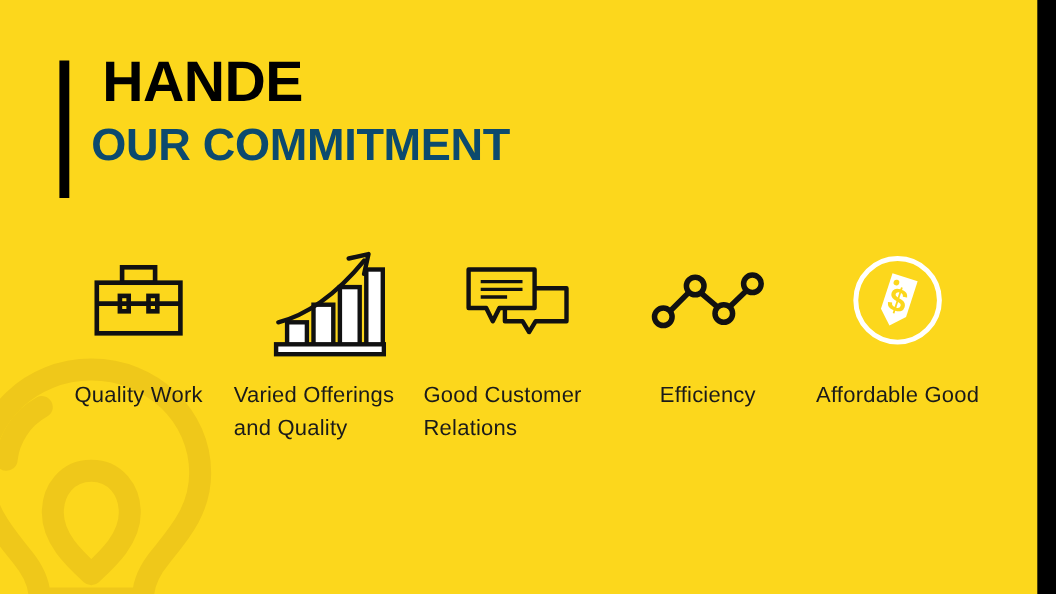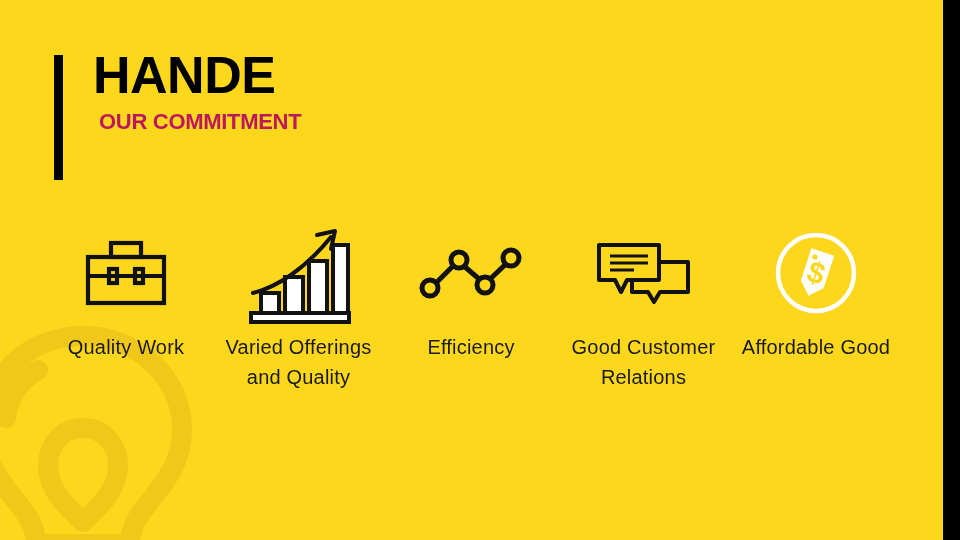--- a/index.html
+++ b/index.html
@@ -58,26 +58,26 @@
     top: 0px;
     font-size: 52px;
     font-weight: bold;
     letter-spacing: -0.5px;
     color: #000000;
     line-height: 1;
     white-space: nowrap;
   }
   #subtitle {
     position: absolute;
-    left: 45px;
+    left: 29px;
     top: 62px;
-    font-size: 22px;
+    font-size: 41px;
     font-weight: bold;
     letter-spacing: -0.3px;
-    color: #be185d;
+    color: #0c4a6e;
     line-height: 1;
     white-space: nowrap;
   }
   
   #items {
     position: absolute;
     left: 40px;
     top: 218px;
     width: 862px;
     height: 215px;
@@ -92,24 +92,23 @@
     flex-direction: column;
     align-items: center;
   }
   .item-icon {
     height: 110px;
     display: flex;
     align-items: center;
     justify-content: center;
   }
   .item-label {
-    margin-top: 4px;
+    margin-top: 16px;
     font-size: 20px;
     color: #1a1a1a;
-    text-align: center;
     line-height: 1.5;
     font-weight: normal;
     letter-spacing: 0.2px;
   }
 </style>
 </head>
 <body>
 
 <div id="slide">
 
@@ -161,54 +160,54 @@
           </g>
           <path d="M6 72 C 30 66, 58 48, 84 16" fill="none" stroke="#111111" stroke-width="4" stroke-linecap="round"></path>
           <path d="M70 14 L 88 10 L 84 28" fill="none" stroke="#111111" stroke-width="4" stroke-linecap="round" stroke-linejoin="round"></path>
         </svg>
       </div>
       <div class="item-label">Varied Offerings and Quality</div>
     </div>
 
     <div class="item">
       <div class="item-icon">
-        <svg width="106" height="52" viewBox="0 0 106 52" xmlns="http://www.w3.org/2000/svg">
-          <g fill="none" stroke="#111111" stroke-width="5" stroke-linecap="round">
-            <line x1="14" y1="40" x2="40" y2="14"></line>
-            <line x1="40" y1="14" x2="67" y2="37"></line>
-            <line x1="67" y1="37" x2="92" y2="13"></line>
-          </g>
-          <g fill="#FCD71C" stroke="#111111" stroke-width="5">
-            <circle cx="12" cy="41" r="8"></circle>
-            <circle cx="41" cy="13" r="8"></circle>
-            <circle cx="67" cy="38" r="8"></circle>
-            <circle cx="93" cy="11" r="8"></circle>
-          </g>
-        </svg>
-      </div>
-      <div class="item-label">Efficiency</div>
-    </div>
-
-    <div class="item">
-      <div class="item-icon">
         <svg width="96" height="62" viewBox="0 0 96 62" xmlns="http://www.w3.org/2000/svg">
           <path d="M60 20 L 92 20 L 92 50 L 64 50 L 58 60 L 52 50 L 36 50 L 36 20 Z" fill="#FCD71C" stroke="#111111" stroke-width="4" stroke-linejoin="round"></path>
           <path d="M3 3 L 63 3 L 63 38 L 31 38 L 25 50 L 19 38 L 3 38 Z" fill="#FCD71C" stroke="#111111" stroke-width="4" stroke-linejoin="round"></path>
           <g stroke="#111111" stroke-width="3" stroke-linecap="butt">
             <line x1="14" y1="14" x2="52" y2="14"></line>
             <line x1="14" y1="21" x2="52" y2="21"></line>
             <line x1="14" y1="28" x2="38" y2="28"></line>
           </g>
         </svg>
       </div>
       <div class="item-label">Good Customer Relations</div>
     </div>
 
     <div class="item">
       <div class="item-icon">
+        <svg width="106" height="52" viewBox="0 0 106 52" xmlns="http://www.w3.org/2000/svg">
+          <g fill="none" stroke="#111111" stroke-width="5" stroke-linecap="round">
+            <line x1="14" y1="40" x2="40" y2="14"></line>
+            <line x1="40" y1="14" x2="67" y2="37"></line>
+            <line x1="67" y1="37" x2="92" y2="13"></line>
+          </g>
+          <g fill="#FCD71C" stroke="#111111" stroke-width="5">
+            <circle cx="12" cy="41" r="8"></circle>
+            <circle cx="41" cy="13" r="8"></circle>
+            <circle cx="67" cy="38" r="8"></circle>
+            <circle cx="93" cy="11" r="8"></circle>
+          </g>
+        </svg>
+      </div>
+      <div class="item-label">Efficiency</div>
+    </div>
+
+    <div class="item">
+      <div class="item-icon">
         <svg width="84" height="84" viewBox="0 0 84 84" xmlns="http://www.w3.org/2000/svg">
           <circle cx="42" cy="42" r="38" fill="none" stroke="#FFFFFF" stroke-width="4.5"></circle>
           <g transform="rotate(18 42 42)">
             <path d="M30 20 L 54 20 L 54 54 L 42 66 L 30 54 Z" fill="#FFFFFF" stroke="none"></path>
             <circle cx="36" cy="27" r="2.6" fill="#FCD71C"></circle>
             <text x="42" y="52" font-family="'Liberation Sans', sans-serif" font-size="30" font-weight="bold" fill="#FCD71C" text-anchor="middle">$</text>
           </g>
         </svg>
       </div>
       <div class="item-label">Affordable Good</div>

